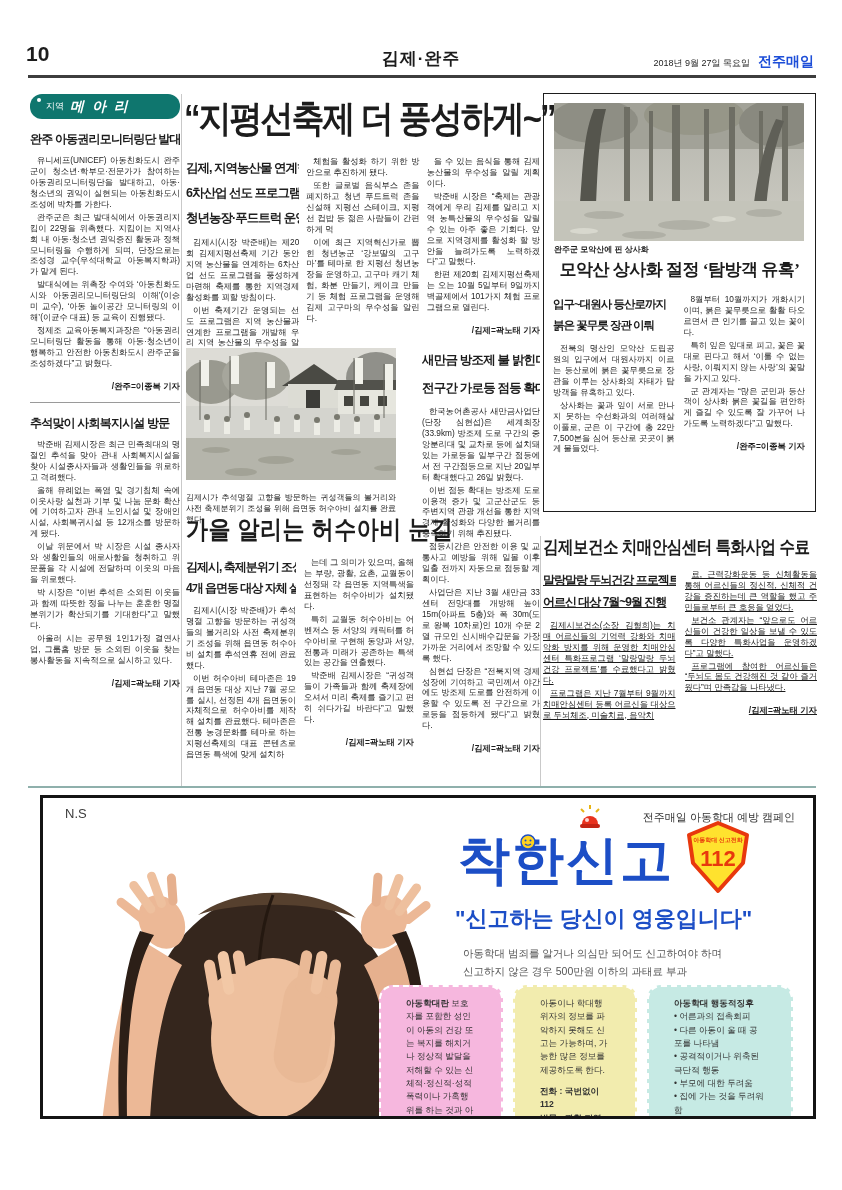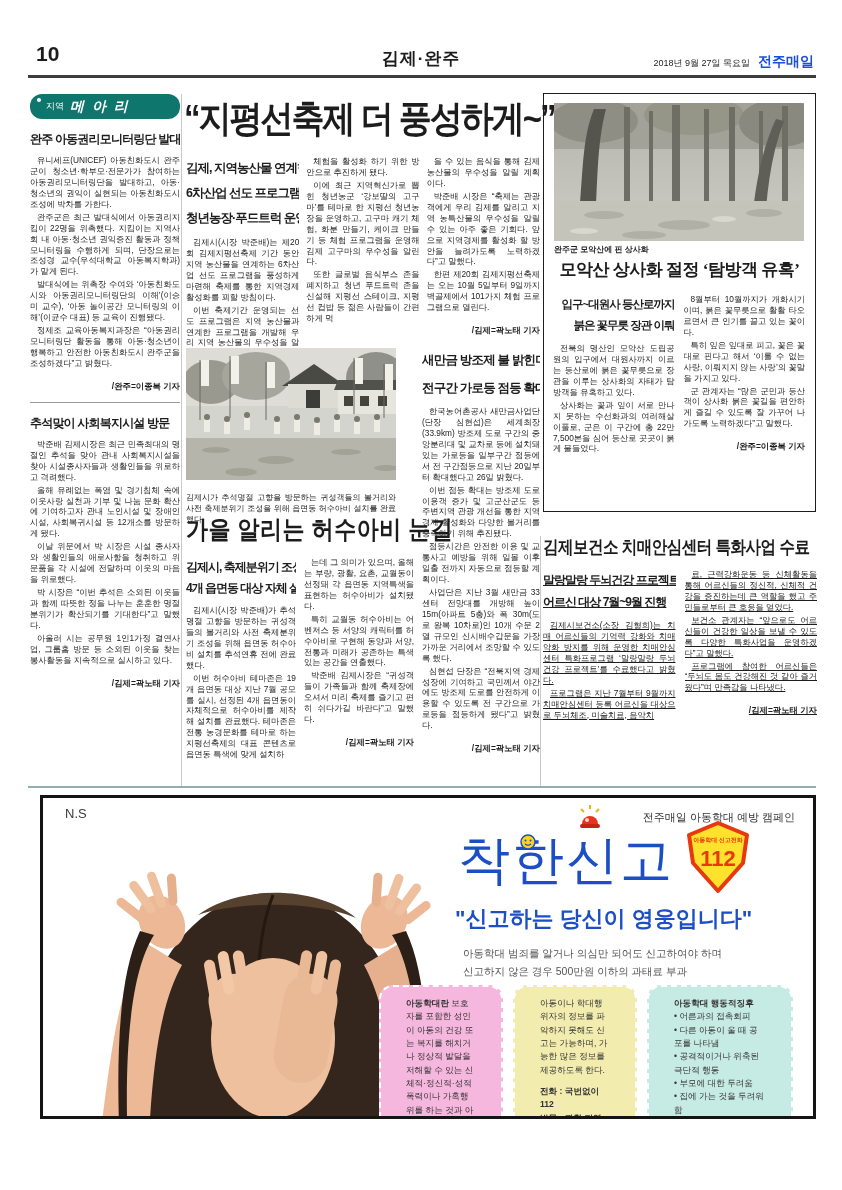--- a/index.html
+++ b/index.html
@@ -47,48 +47,48 @@
   .smg{left:422px;top:350px;width:118px;height:436px;overflow:hidden;}
   .smh{font-size:12.5px;font-weight:900;letter-spacing:-0.8px;line-height:20px;white-space:nowrap;margin-bottom:8px;}
   
   .mbox{left:543px;top:93px;width:273px;height:419px;border:1.5px solid #1d1d1d;box-sizing:border-box;}
   .mbox .photo{position:absolute;left:10px;top:9px;width:250px;height:138px;}
   .mbox .mcap{position:absolute;left:10px;top:150px;width:250px;font-size:8px;font-weight:bold;color:#222;}
   .mbox .mhead{position:absolute;left:0;top:164px;width:100%;text-align:center;font-size:17px;font-weight:900;
                font-family:"Liberation Serif","DejaVu Serif",serif;letter-spacing:-0.5px;white-space:nowrap;}
   .mbox .mcols{position:absolute;left:9px;top:200px;width:252px;height:208px;display:flex;gap:9px;}
   .mbox .mcols .c{flex:1;overflow:hidden;}
-  .mmsub{font-size:11.5px;font-weight:900;letter-spacing:-1px;line-height:21px;white-space:nowrap;text-align:right;}
+  .mmsub{font-size:11.5px;font-weight:900;letter-spacing:-1px;line-height:21px;white-space:nowrap;text-align:left;}
   
   .dmt{left:543px;top:536px;width:274px;height:252px;overflow:hidden;}
   .dhead{font-size:15.5px;font-weight:900;letter-spacing:-0.5px;white-space:nowrap;transform:scaleY(1.15);transform-origin:top left;margin-bottom:12px;}
   .dcols{display:flex;gap:9px;height:212px;}
   .dcols .c{flex:1;overflow:hidden;text-decoration:underline;}
   .dsub{font-size:12px;font-weight:900;letter-spacing:-1px;line-height:22px;white-space:nowrap;}
   
   .ad{left:40px;top:795px;width:776px;height:324px;border:3px solid #141414;box-sizing:border-box;background:#fff;overflow:hidden;}
   .ns{position:absolute;left:22px;top:8px;font-size:13px;color:#3c3c3c;}
   .campaign{position:absolute;right:18px;top:12px;font-size:11px;color:#333;}
-  .adtitle{position:absolute;left:415px;top:28px;font-size:52px;font-weight:400;color:#1c4ec6;letter-spacing:2px;white-space:nowrap;}
+  .adtitle{position:absolute;left:415px;top:28px;font-size:52px;font-weight:700;color:#1c4ec6;letter-spacing:2px;white-space:nowrap;}
   .slogan{position:absolute;left:412px;top:106px;font-size:22px;font-weight:900;color:#1c4ec6;white-space:nowrap;}
   .notice{position:absolute;left:420px;top:146px;font-size:10.5px;color:#555;line-height:1.75;}
   .boxrow{position:absolute;left:336px;top:187px;display:flex;gap:10px;}
   .infobox{border-radius:14px;border:2px dashed #fff;padding:10px 25px;font-size:8.6px;line-height:1.55;color:#333;height:150px;box-sizing:border-box;overflow:hidden;}
   .infobox b{font-weight:900;}
   .bx-pink{background:#f6b7de;width:124px;}
   .bx-yellow{background:#f2ecae;width:124px;}
   .bx-cyan{background:#c6eae4;width:146px;}
   .mt8{margin-top:8px;}
 </style>
 </head>
 <body>
 
 <div class="pg">
 
-  <div class="abs pagenum" style="left:36px;top:42px;">10</div>
+  <div class="abs pagenum" style="left:26px;top:42px;">10</div>
   <div class="abs section-title">김제·완주</div>
   <div class="abs dateline">
     <span>2018년 9월 27일 목요일</span><b>전주매일</b>
   </div>
   <div class="abs header-rule"></div>
 
   <div class="abs leftcol">
     <div class="badge">
       <span class="dot"></span>
       <span class="pre">지역</span>
@@ -123,22 +123,22 @@
           <div class="msub">6차산업 선도 프로그램</div>
           <div class="msub">청년농장·푸드트럭 운영</div>
         </div>
       <div>
           <div class="para">김제시(시장 박준배)는 제20회 김제지평선축제 기간 동안 지역 농산물을 연계하는 6차산업 선도 프로그램을 풍성하게 마련해 축제를 통한 지역경제 활성화를 꾀할 방침이다.</div>
           <div class="para">이번 축제기간 운영되는 선도 프로그램은 지역 농산물과 연계한 프로그램을 개발해 우리 지역 농산물의 우수성을 알리고 농촌</div>
         </div>
     </div>
     <div class="c bodytxt">
         <div class="para">체험을 활성화 하기 위한 방안으로 추진하게 됐다.</div>
+        <div class="para">또한 글로벌 음식부스 존을 폐지하고 청년 푸드트럭 존을 신설해 지평선 스테이크, 지평선 컵밥 등 젊은 사람들이 간편하게 먹</div>
         <div class="para">이에 최근 지역혁신가로 뽑힌 청년농군 ‘강보딸의 고구마’를 테마로 한 지평선 청년농장을 운영하고, 고구마 캐기 체험, 화분 만들기, 케이크 만들기 등 체험 프로그램을 운영해 김제 고구마의 우수성을 알린다.</div>
-        <div class="para">또한 글로벌 음식부스 존을 폐지하고 청년 푸드트럭 존을 신설해 지평선 스테이크, 지평선 컵밥 등 젊은 사람들이 간편하게 먹</div>
       </div>
     <div class="c bodytxt">
       <div>
           <div class="para">을 수 있는 음식을 통해 김제 농산물의 우수성을 알릴 계획이다.</div>
           <div class="para">박준배 시장은 “축제는 관광객에게 우리 김제를 알리고 지역 농특산물의 우수성을 알릴 수 있는 아주 좋은 기회다. 앞으로 지역경제를 활성화 할 방안을 늘려가도록 노력하겠다”고 말했다.</div>
           <div class="para">한편 제20회 김제지평선축제는 오는 10월 5일부터 9일까지 벽골제에서 101가지 체험 프로그램으로 열린다.</div>
         </div>
       <div class="byline">/김제=곽노태 기자</div>
     </div>
   </div>

